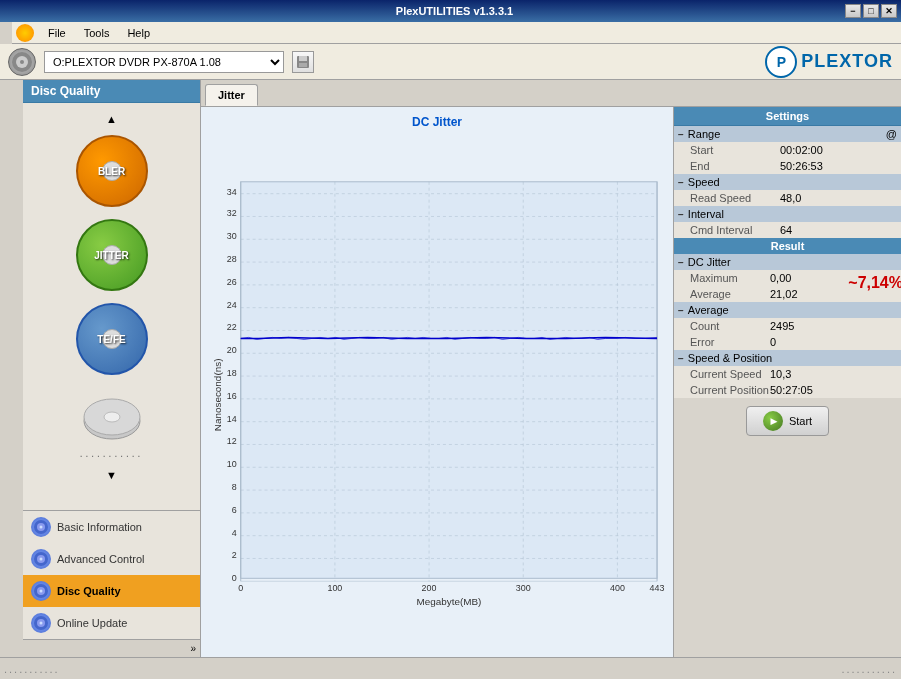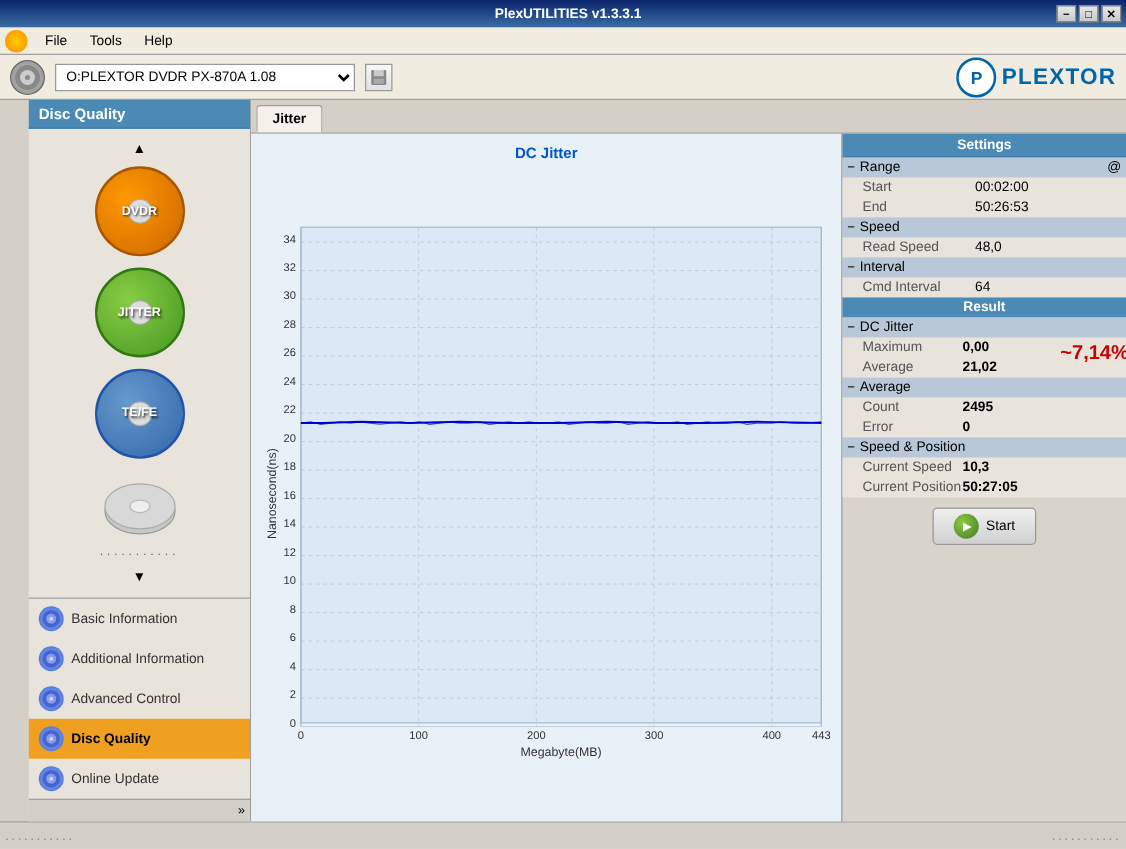--- a/index.html
+++ b/index.html
@@ -5,21 +5,21 @@
     * { box-sizing: border-box; margin: 0; padding: 0; }
     body { font-family: 'Segoe UI', Tahoma, sans-serif; font-size: 11px; background: #d4d0c8; overflow: hidden; width: 901px; height: 679px; }
 
     
     #title-bar { background: linear-gradient(to bottom, #0a246a, #3a6ea5); height: 22px; display: flex; align-items: center; justify-content: center; padding: 0 4px; color: white; font-size: 11px; font-weight: bold; }
     #title-bar .title { flex: 1; text-align: center; }
     #title-bar .win-controls { display: flex; gap: 2px; }
     .win-btn { width: 16px; height: 14px; border: 1px solid #888; background: linear-gradient(to bottom, #e8e8e8, #c8c8c8); font-size: 9px; display: flex; align-items: center; justify-content: center; cursor: pointer; color: #000; }
 
     
-    #menu-bar { background: #f0ece0; height: 22px; display: flex; align-items: center; padding: 0 4px; border-bottom: 1px solid #a0a0a0; gap: 2px; }
+    #menu-bar { background: #f0ece0; height: 22px; display: flex; align-items: center; padding: 0 4px; border-bottom: 1px solid #a0a0a0; gap: 2px; margin-left: 12px; }
     .menu-item { padding: 2px 8px; cursor: pointer; font-size: 11px; }
 
     
     #drive-bar { background: #f0ece0; height: 36px; display: flex; align-items: center; padding: 4px 8px; border-bottom: 1px solid #a0a0a0; gap: 8px; }
     #drive-icon { width: 28px; height: 28px; background: radial-gradient(circle, #ccc, #888); border-radius: 50%; border: 1px solid #666; display: flex; align-items: center; justify-content: center; font-size: 8px; color: #333; }
     #drive-select { width: 240px; height: 22px; border: 1px solid #999; background: white; padding: 0 4px; font-size: 11px; }
     #save-btn { width: 22px; height: 22px; border: 1px solid #999; background: linear-gradient(to bottom, #f8f8f8, #e0e0e0); display: flex; align-items: center; justify-content: center; cursor: pointer; }
     #plextor-logo { margin-left: auto; display: flex; align-items: center; gap: 4px; }
     #plextor-logo .logo-circle { width: 32px; height: 32px; border-radius: 50%; border: 2px solid #0066aa; display: flex; align-items: center; justify-content: center; background: white; }
     #plextor-logo .logo-circle span { color: #0066aa; font-size: 14px; font-weight: bold; }
@@ -72,21 +72,21 @@
     .section-header { background: #b8c8d8; padding: 2px 4px; font-size: 11px; display: flex; align-items: center; gap: 4px; cursor: pointer; }
     .section-minus { color: #333; font-weight: bold; font-size: 10px; }
     .section-at { float: right; margin-left: auto; }
     .section-content { background: #e8e4dc; }
     .setting-row { display: flex; align-items: center; padding: 2px 8px 2px 16px; }
     .setting-label { color: #555; min-width: 90px; font-size: 11px; }
     .setting-value { font-size: 11px; color: #000; }
     #result-header { background: #4a8ab5; color: white; text-align: center; padding: 2px 4px; font-size: 11px; font-weight: bold; }
     .result-row { display: flex; align-items: center; padding: 2px 8px 2px 16px; }
     .result-label { color: #555; min-width: 80px; font-size: 11px; }
-    .result-value { font-size: 11px; color: #000; font-weight: bold; }
+    .result-value { font-size: 11px; color: #000; }
     #jitter-annotation { color: #cc0000; font-size: 18px; font-weight: bold; position: absolute; right: 8px; top: 60px; }
     #start-btn { margin: 8px auto; display: flex; align-items: center; gap: 6px; padding: 4px 16px; background: linear-gradient(to bottom, #f0f0f0, #d0d0d0); border: 1px solid #999; border-radius: 4px; cursor: pointer; font-size: 11px; }
     .start-icon { width: 20px; height: 20px; border-radius: 50%; background: radial-gradient(circle at 35% 35%, #88cc44, #447722); display: flex; align-items: center; justify-content: center; }
     .start-icon::after { content: '▶'; color: white; font-size: 9px; margin-left: 2px; }
 
     
     #status-bar { height: 22px; background: #d4d0c8; border-top: 1px solid #a0a0a0; display: flex; align-items: center; padding: 0 4px; }
     .status-dots { letter-spacing: 2px; color: #888; }
 
     #sidebar-expand { height: 18px; background: #d4d0c8; border-top: 1px solid #a0a0a0; display: flex; align-items: center; justify-content: flex-end; padding: 0 4px; cursor: pointer; }
@@ -140,21 +140,21 @@
 <div id="main">
 
   <div id="sidebar">
     <div id="disc-quality-header">Disc Quality</div>
     <div id="disc-icons">
 
       <div style="width:100%; display:flex; justify-content:center; cursor:pointer; padding:2px;">▲</div>
 
       <div class="disc-icon-btn">
         <div class="disc-circle disc-bler">
-          <span class="disc-label">DVDR</span>
+          <span class="disc-label">BLER</span>
         </div>
       </div>
 
       <div class="disc-icon-btn">
         <div class="disc-circle disc-jitter">
           <span class="disc-label">JITTER</span>
         </div>
       </div>
 
       <div class="disc-icon-btn">
@@ -180,30 +180,20 @@
     <div id="nav-items">
       <div class="nav-item">
         <div class="nav-icon nav-icon-basic">
           <svg width="16" height="16" viewBox="0 0 16 16">
               <circle cx="8" cy="8" r="7" fill="#4466cc"></circle>
               <circle cx="8" cy="8" r="4" fill="#8899ee"></circle>
               <circle cx="8" cy="8" r="1.5" fill="#ccddff"></circle>
             </svg>
         </div>
         <span>Basic Information</span>
-      </div>
-      <div class="nav-item">
-        <div class="nav-icon nav-icon-additional">
-          <svg width="16" height="16" viewBox="0 0 16 16">
-              <circle cx="8" cy="8" r="7" fill="#4466cc"></circle>
-              <circle cx="8" cy="8" r="4" fill="#8899ee"></circle>
-              <circle cx="8" cy="8" r="1.5" fill="#ccddff"></circle>
-            </svg>
-        </div>
-        <span>Additional Information</span>
       </div>
       <div class="nav-item">
         <div class="nav-icon nav-icon-advanced">
           <svg width="16" height="16" viewBox="0 0 16 16">
               <circle cx="8" cy="8" r="7" fill="#4466cc"></circle>
               <circle cx="8" cy="8" r="4" fill="#8899ee"></circle>
               <circle cx="8" cy="8" r="1.5" fill="#ccddff"></circle>
             </svg>
         </div>
         <span>Advanced Control</span>

